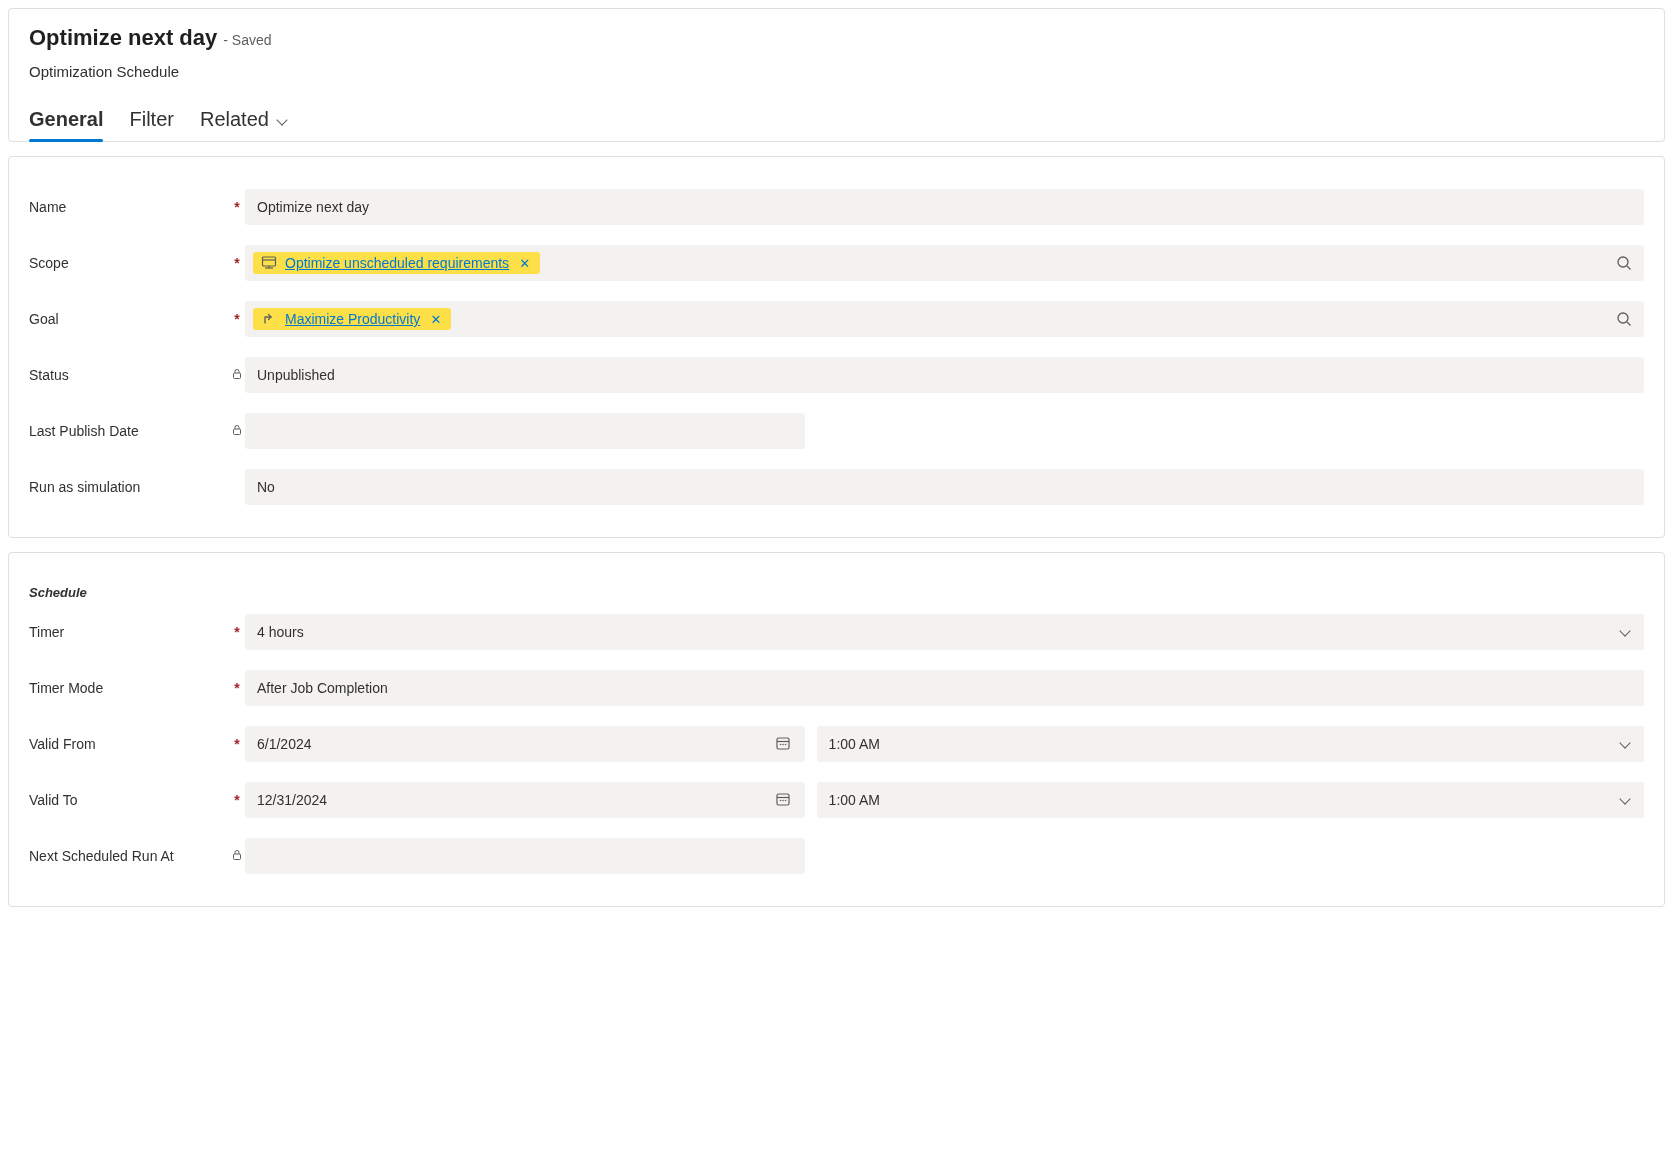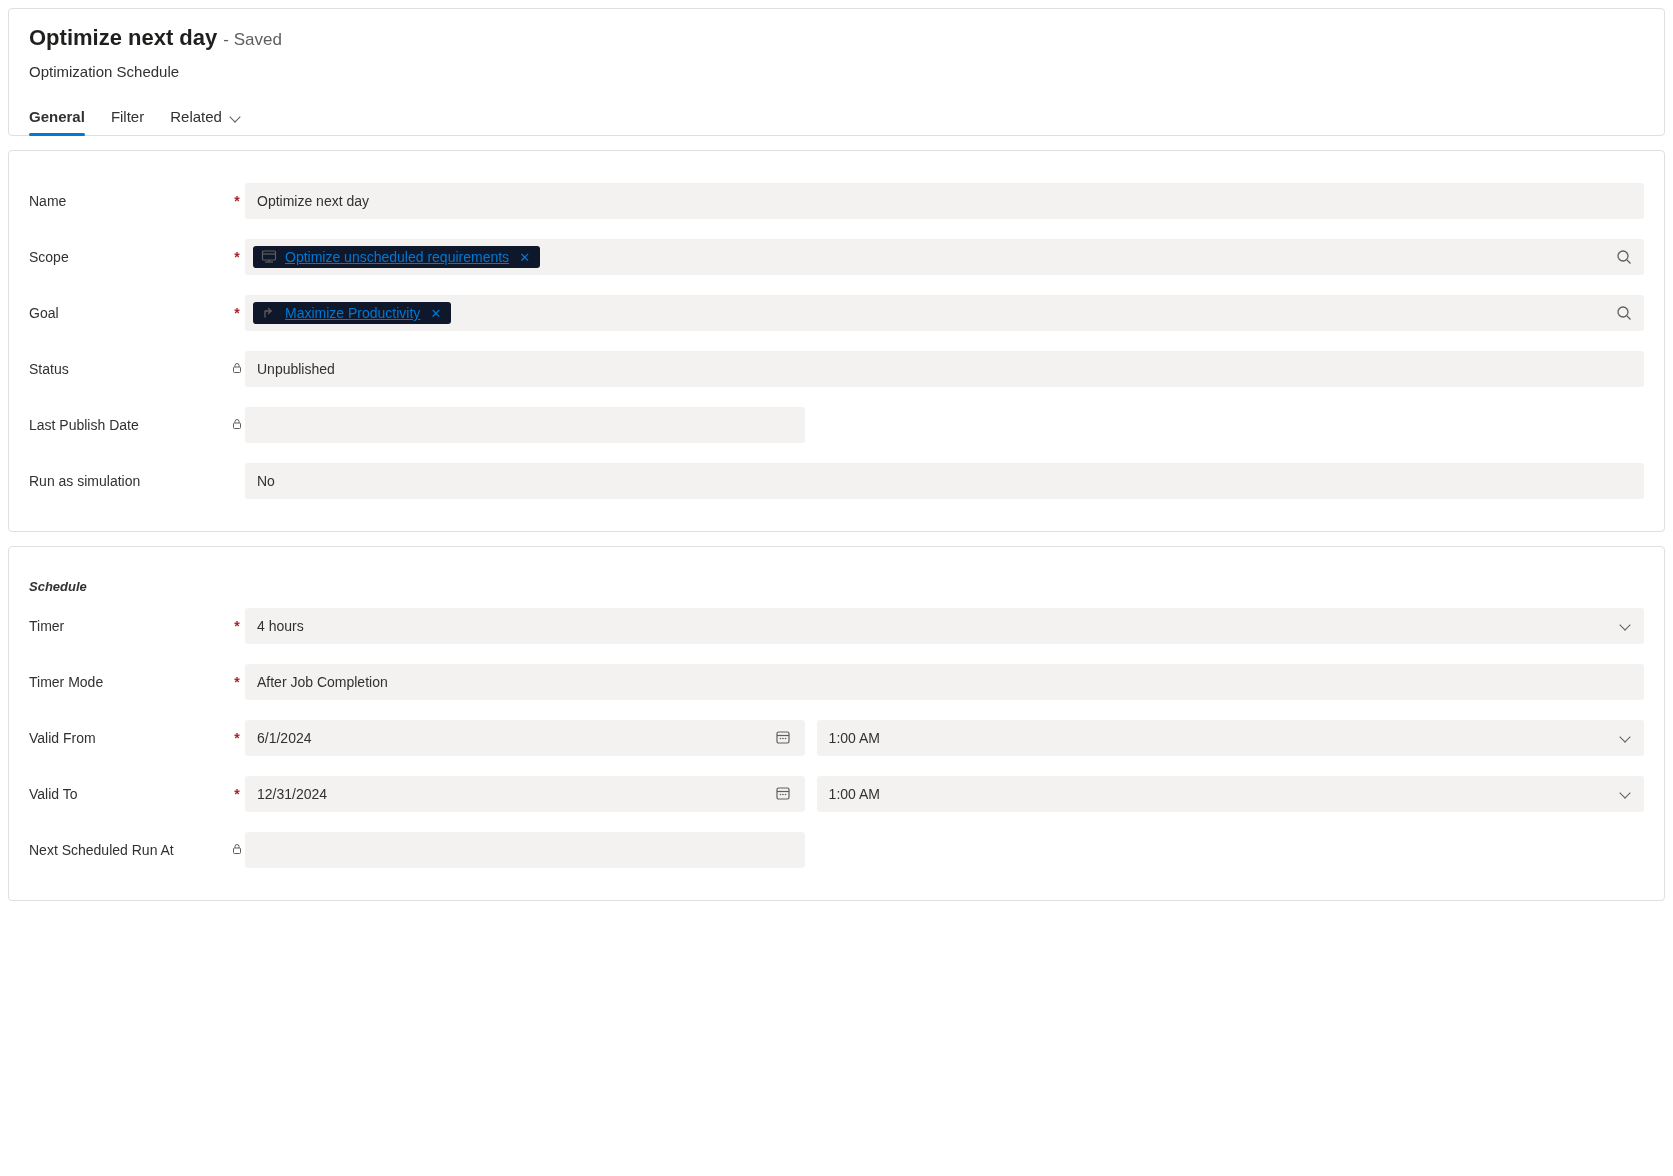--- a/index.html
+++ b/index.html
@@ -21,37 +21,37 @@
     display: flex;
     align-items: baseline;
     gap: 6px;
   }
   .title {
     font-size: 22px;
     font-weight: 600;
     color: #201f1e;
   }
   .save-status {
-    font-size: 17px;
+    font-size: 14px;
     color: #605e5c;
   }
   .subtitle {
     font-size: 15px;
     color: #323130;
     margin-top: 12px;
   }
   .tabs {
     display: flex;
     gap: 26px;
     margin-top: 20px;
     align-items: center;
   }
   .tab {
     padding: 8px 0 10px 0;
-    font-size: 15px;
+    font-size: 20px;
     color: #323130;
     cursor: pointer;
     position: relative;
   }
   .tab.active {
     font-weight: 600;
   }
   .tab.active::after {
     content: "";
     position: absolute;
@@ -134,21 +134,21 @@
     font-size: 14px;
     color: #323130;
     position: relative;
   }
   .input-box.narrow { flex: 0 0 40%; gap: 8px; }
 
   .lookup-tag {
     display: inline-flex;
     align-items: center;
     gap: 8px;
-    background: #0f172a;
+    background: #fde047;
     border-radius: 3px;
     padding: 3px 8px;
     margin-left: -4px;
   }
   .lookup-icon-svg { width: 16px; height: 16px; flex-shrink: 0; }
   .lookup-text {
     color: #0078d4;
     text-decoration: underline;
     cursor: pointer;
   }

